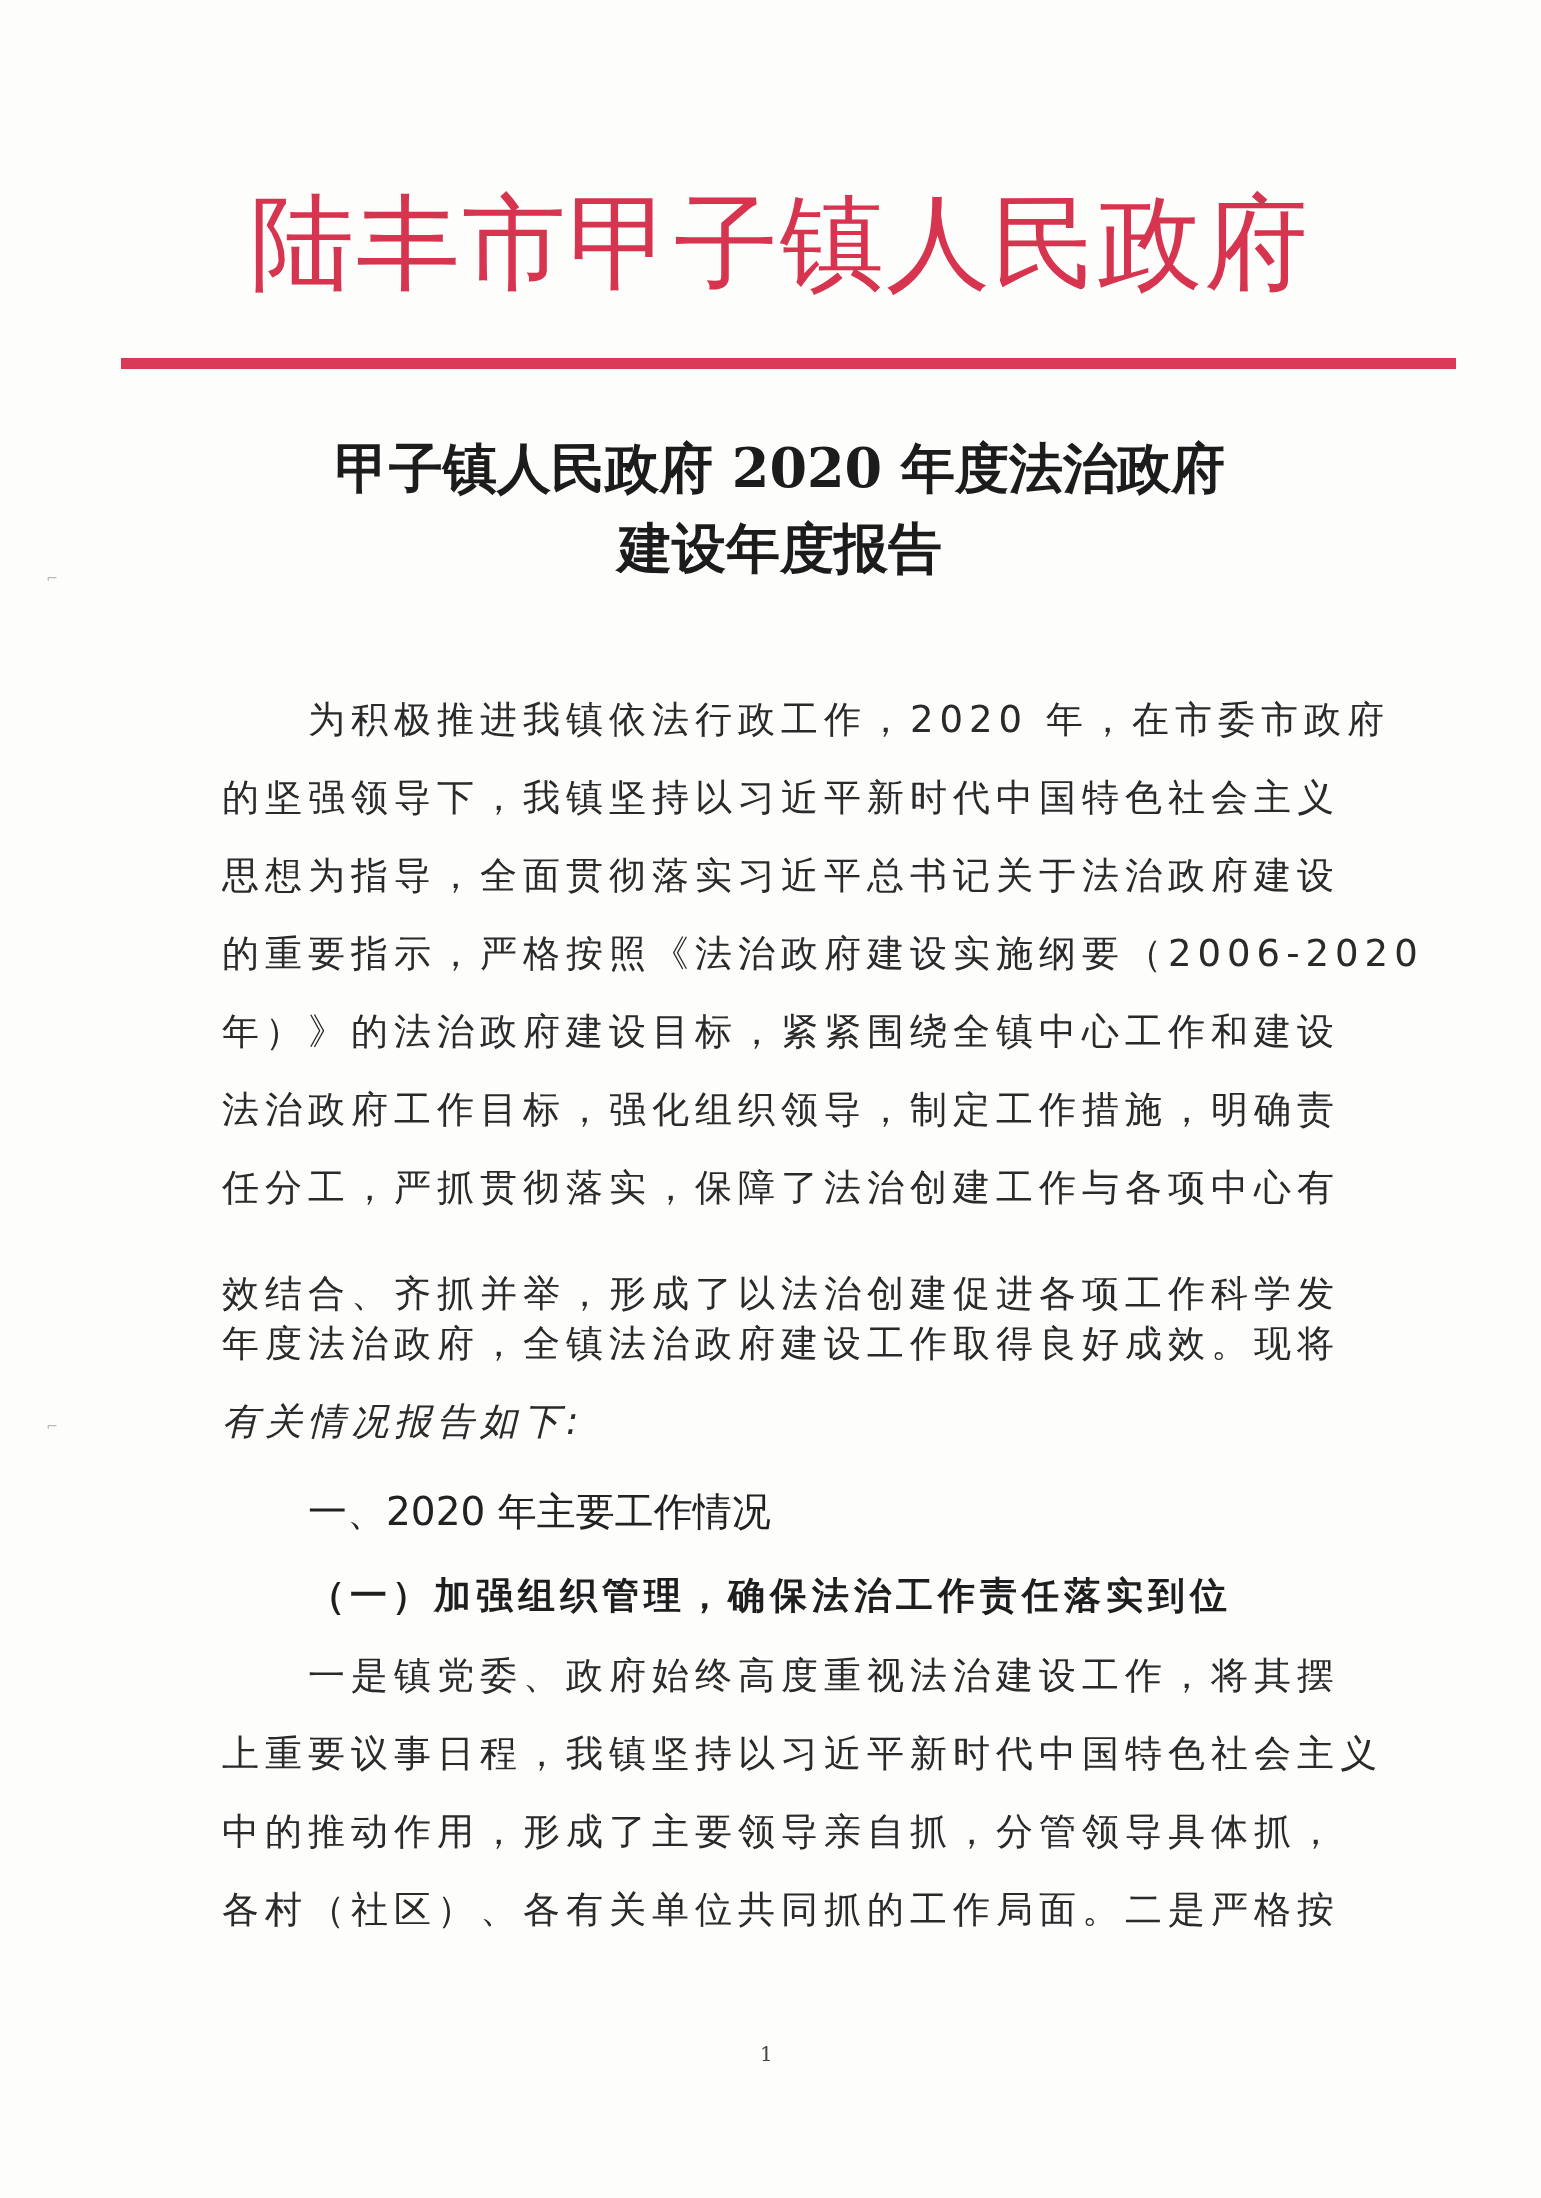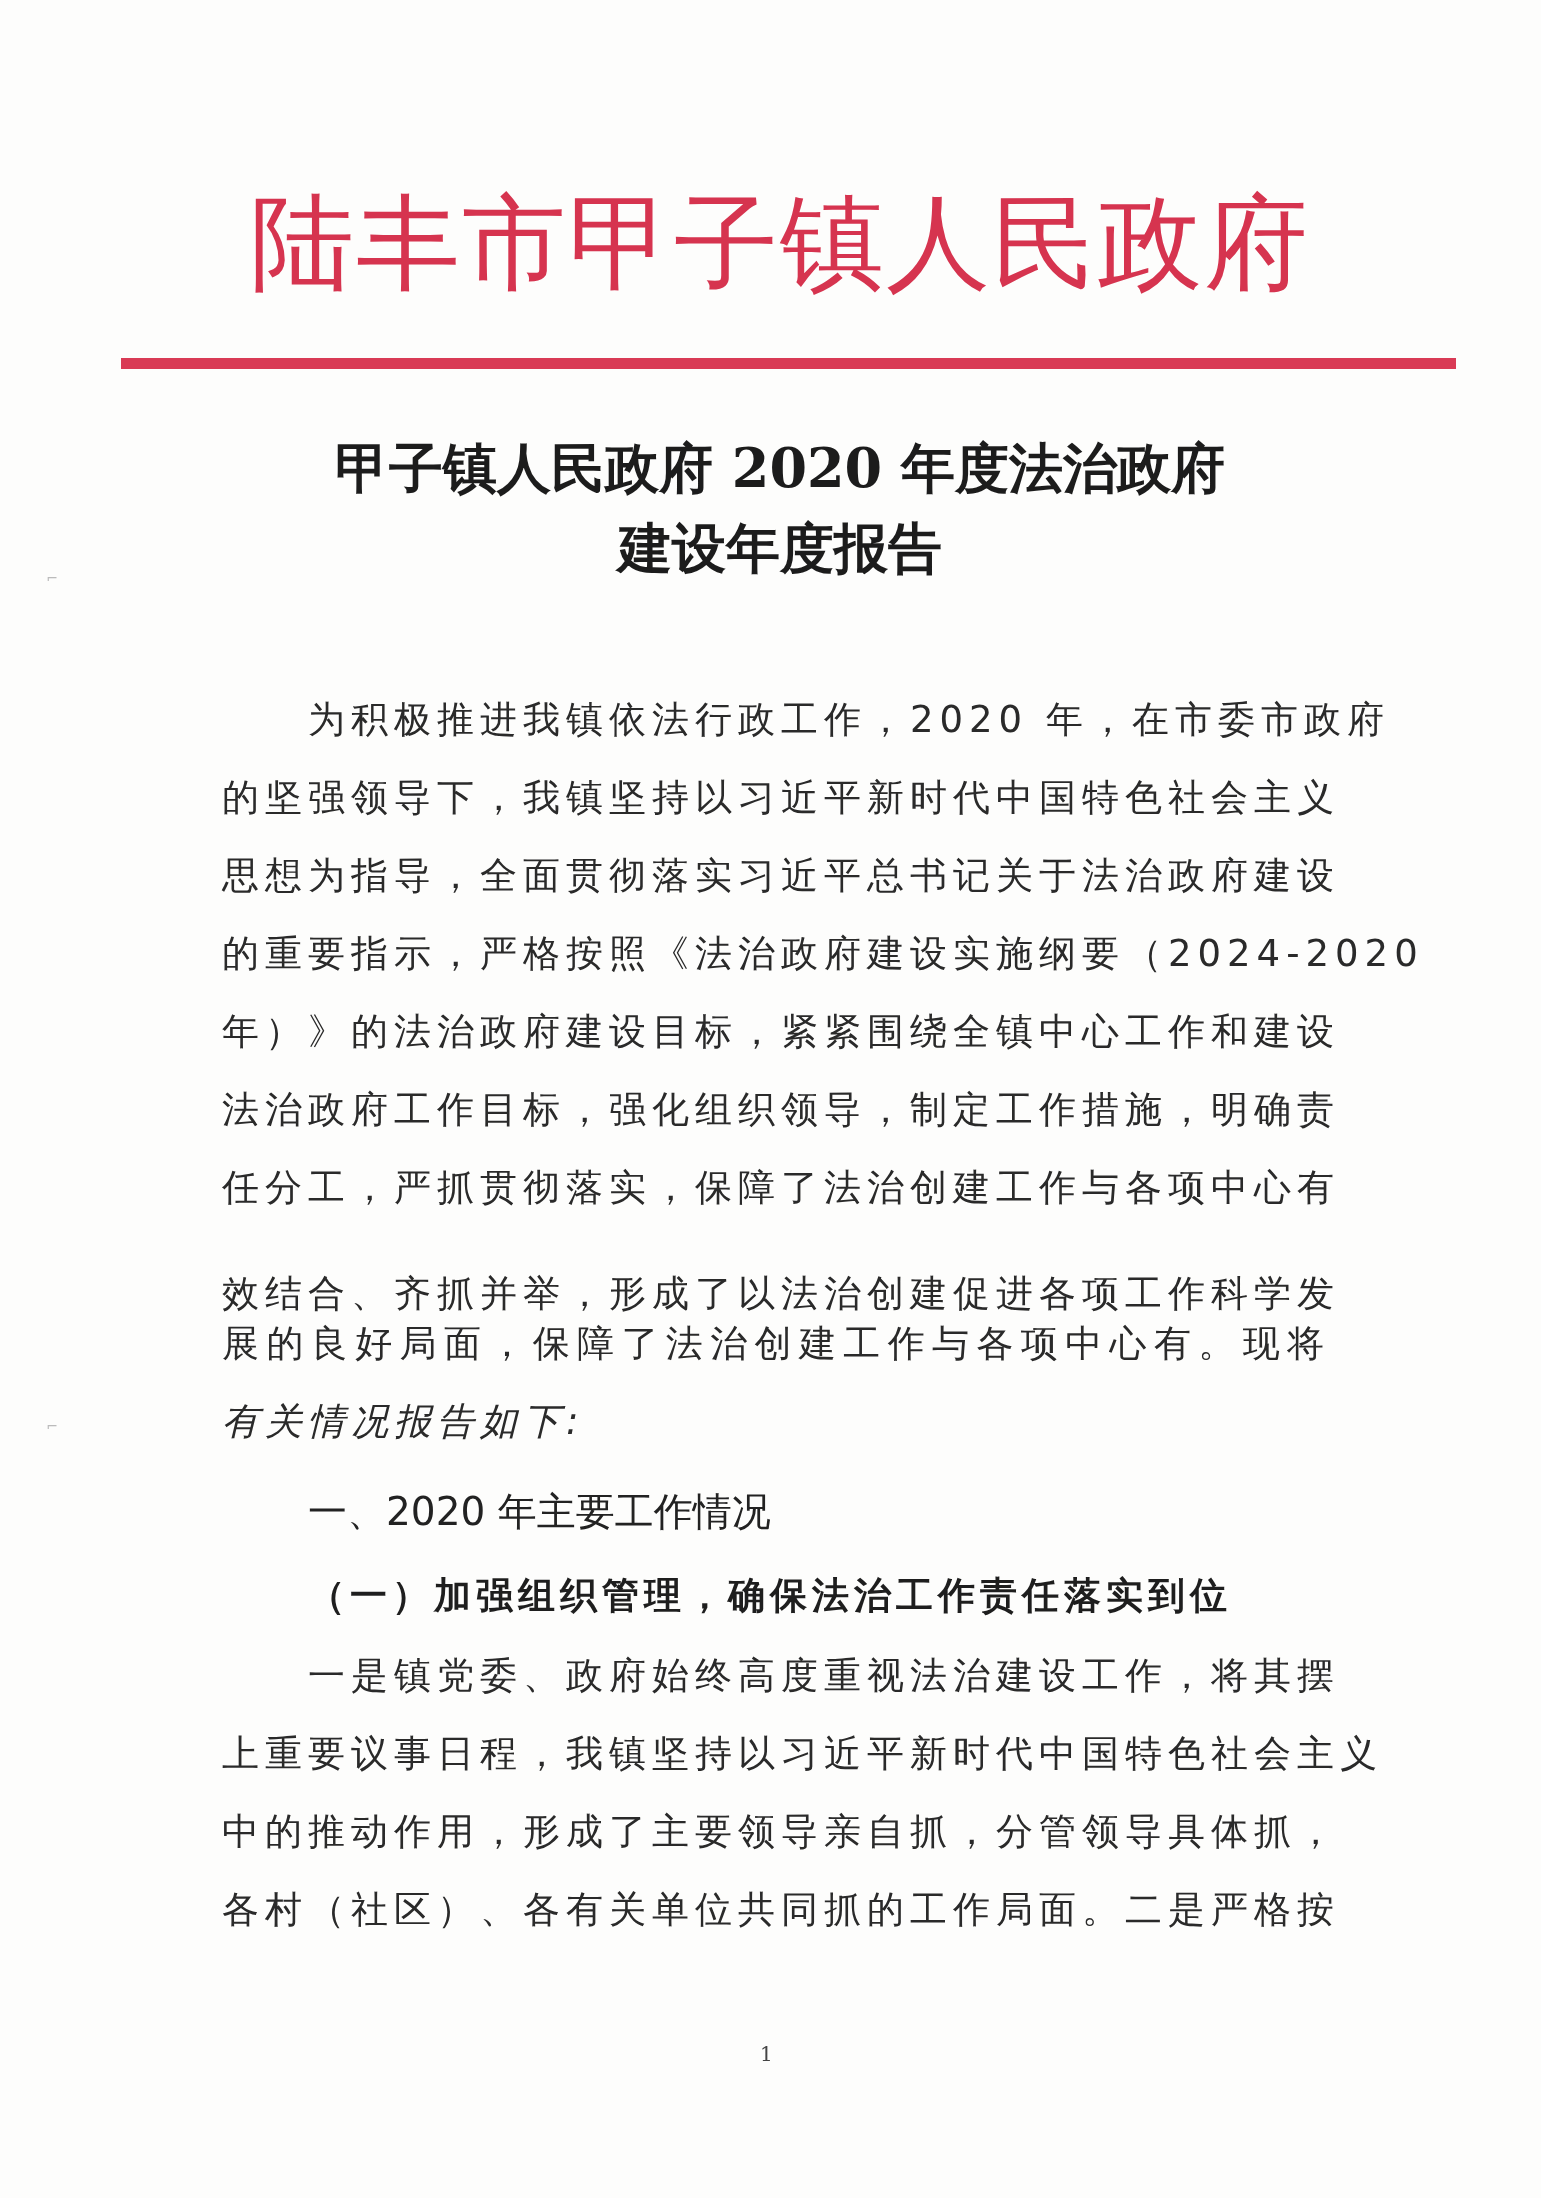--- a/index.html
+++ b/index.html
@@ -79,26 +79,26 @@
   <div class="red-header">陆丰市甲子镇人民政府</div>
   <div class="red-rule"></div>
 
   <div class="doc-title t1">甲子镇人民政府 2020 年度法治政府</div>
   <div class="doc-title t2">建设年度报告</div>
 
   <div class="body-text" style="top:690px;">
     <div class="line indent" style="top:0px;">为积极推进我镇依法行政工作，2020 年，在市委市政府</div>
     <div class="line" style="top:78px;">的坚强领导下，我镇坚持以习近平新时代中国特色社会主义</div>
     <div class="line" style="top:156px;">思想为指导，全面贯彻落实习近平总书记关于法治政府建设</div>
-    <div class="line" style="top:234px;">的重要指示，严格按照《法治政府建设实施纲要（2024-2020</div>
+    <div class="line" style="top:234px;">的重要指示，严格按照《法治政府建设实施纲要（2006-2020</div>
     <div class="line" style="top:312px;">年）》的法治政府建设目标，紧紧围绕全镇中心工作和建设</div>
     <div class="line" style="top:390px;">法治政府工作目标，强化组织领导，制定工作措施，明确责</div>
     <div class="line" style="top:468px;">任分工，严抓贯彻落实，保障了法治创建工作与各项中心有</div>
     <div class="line" style="top:574px;">效结合、齐抓并举，形成了以法治创建促进各项工作科学发</div>
-    <div class="line" style="top:624px;">展的良好局面，保障了法治创建工作与各项中心有。现将</div>
+    <div class="line" style="top:624px;">年度法治政府，全镇法治政府建设工作取得良好成效。现将</div>
     <div class="line last" style="top:702px;">有关情况报告如下:</div>
   </div>
 
   <div class="heading1">一、2020 年主要工作情况</div>
   <div class="heading2">（一）加强组织管理，确保法治工作责任落实到位</div>
 
   <div class="body-text" style="top:1646px;">
     <div class="line indent" style="top:0px;">一是镇党委、政府始终高度重视法治建设工作，将其摆</div>
     <div class="line" style="top:78px;">上重要议事日程，我镇坚持以习近平新时代中国特色社会主义</div>
     <div class="line" style="top:156px;">中的推动作用，形成了主要领导亲自抓，分管领导具体抓，</div>

